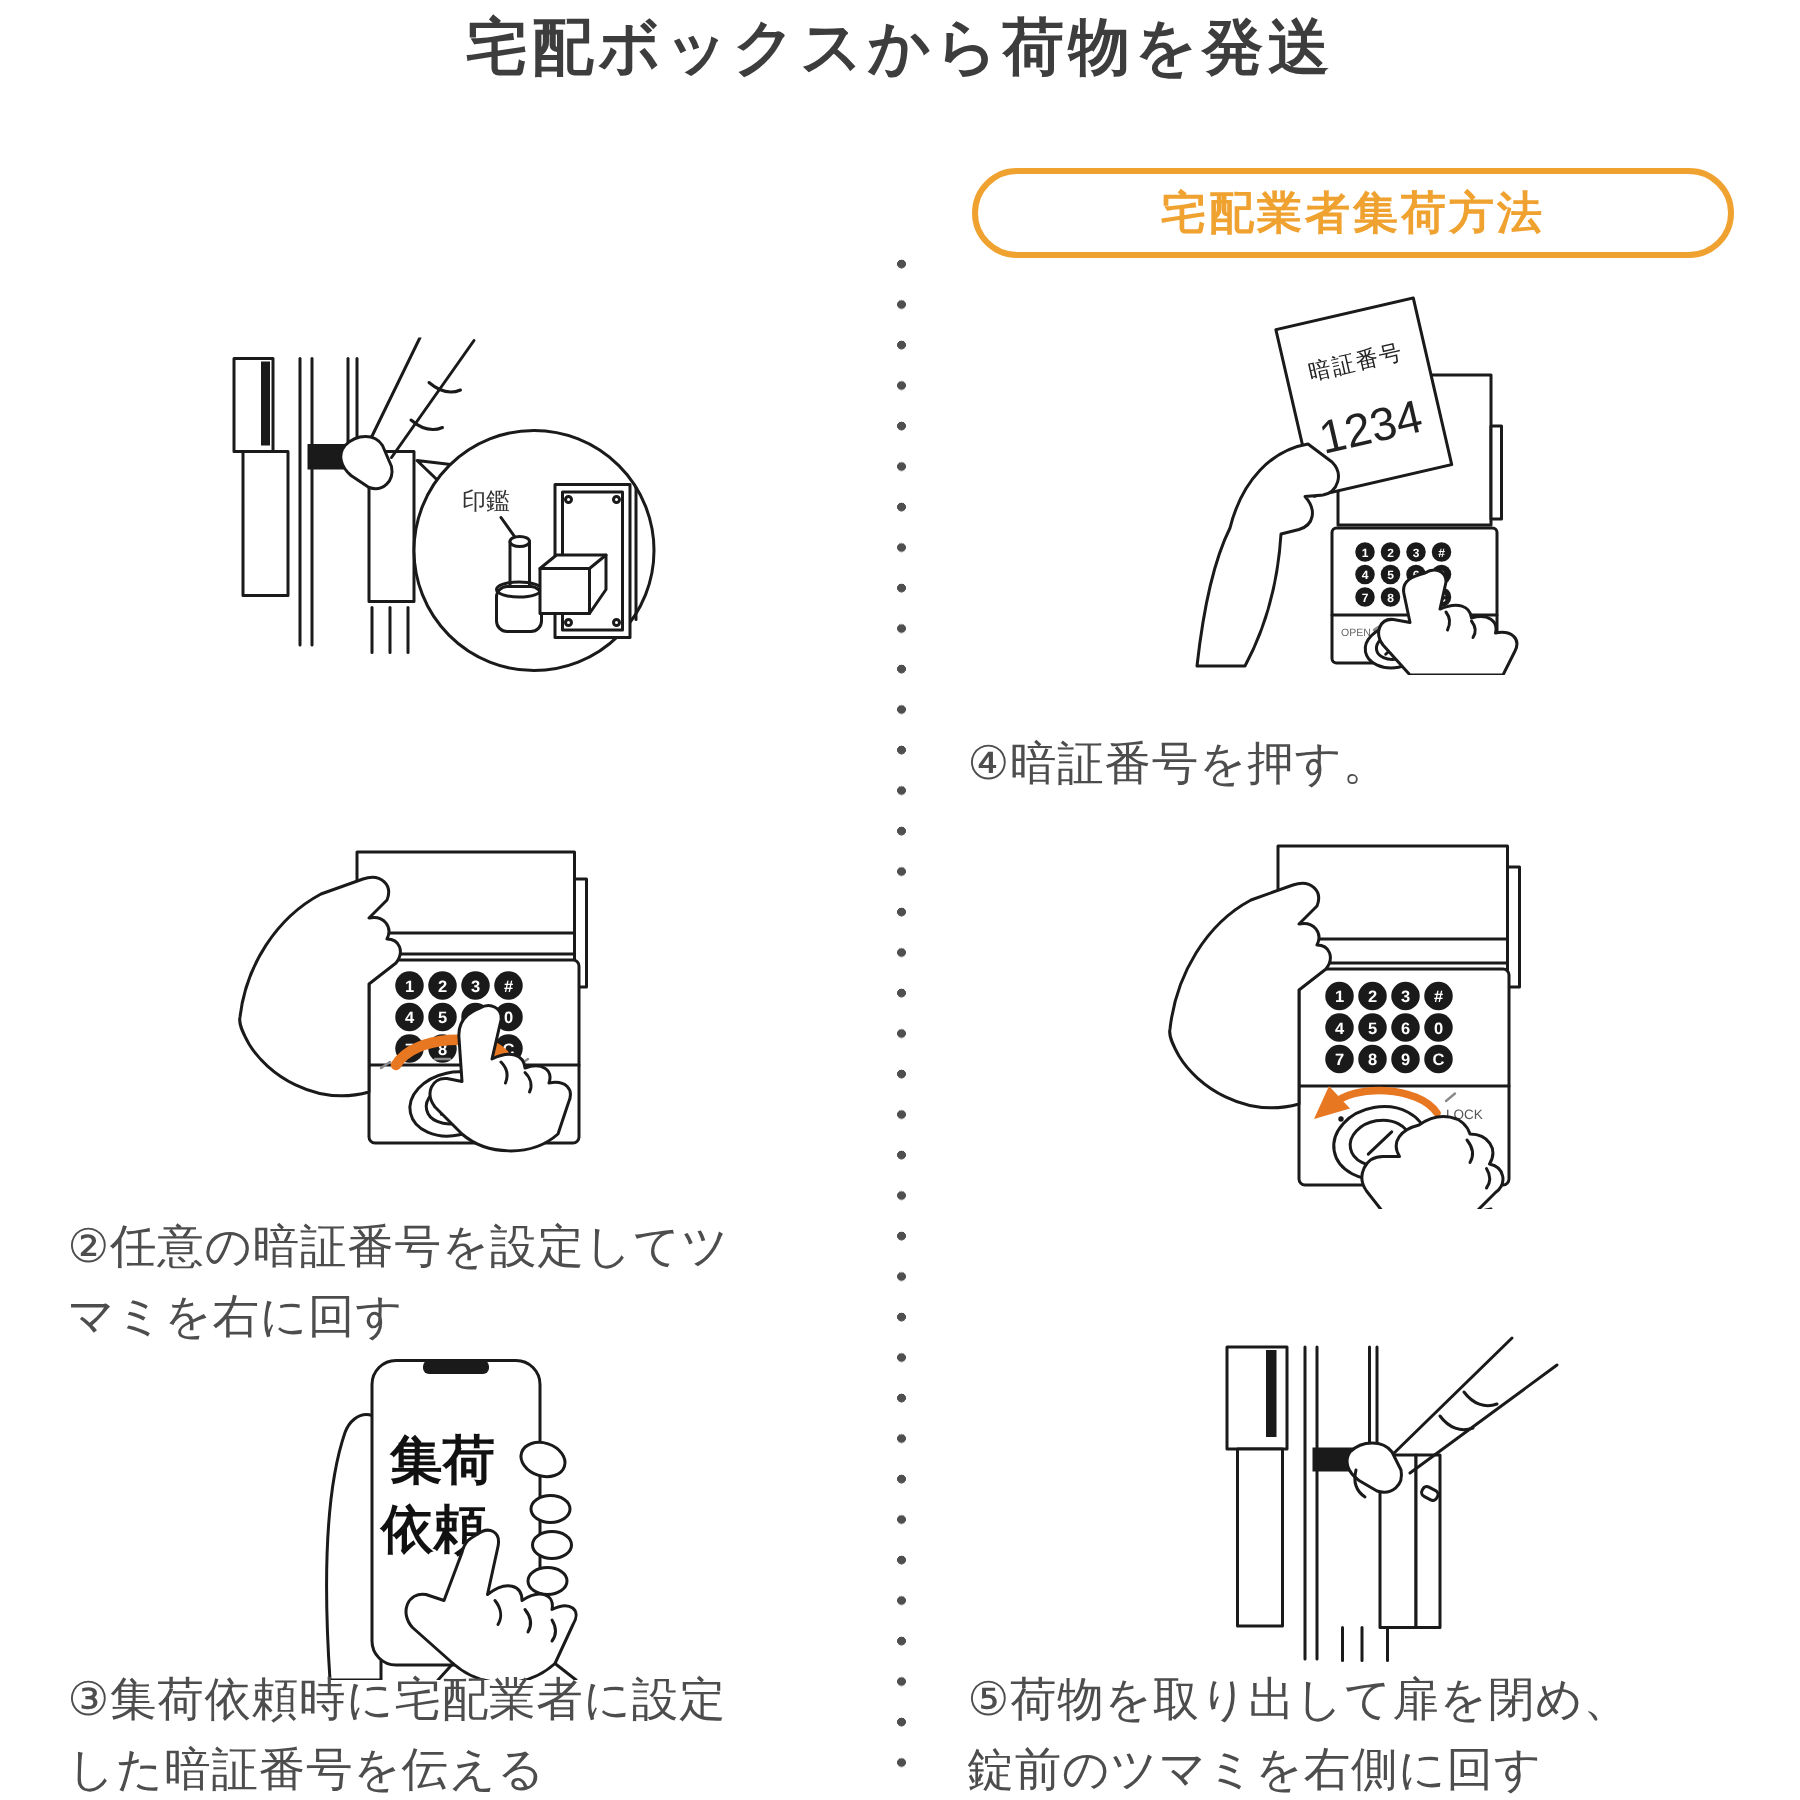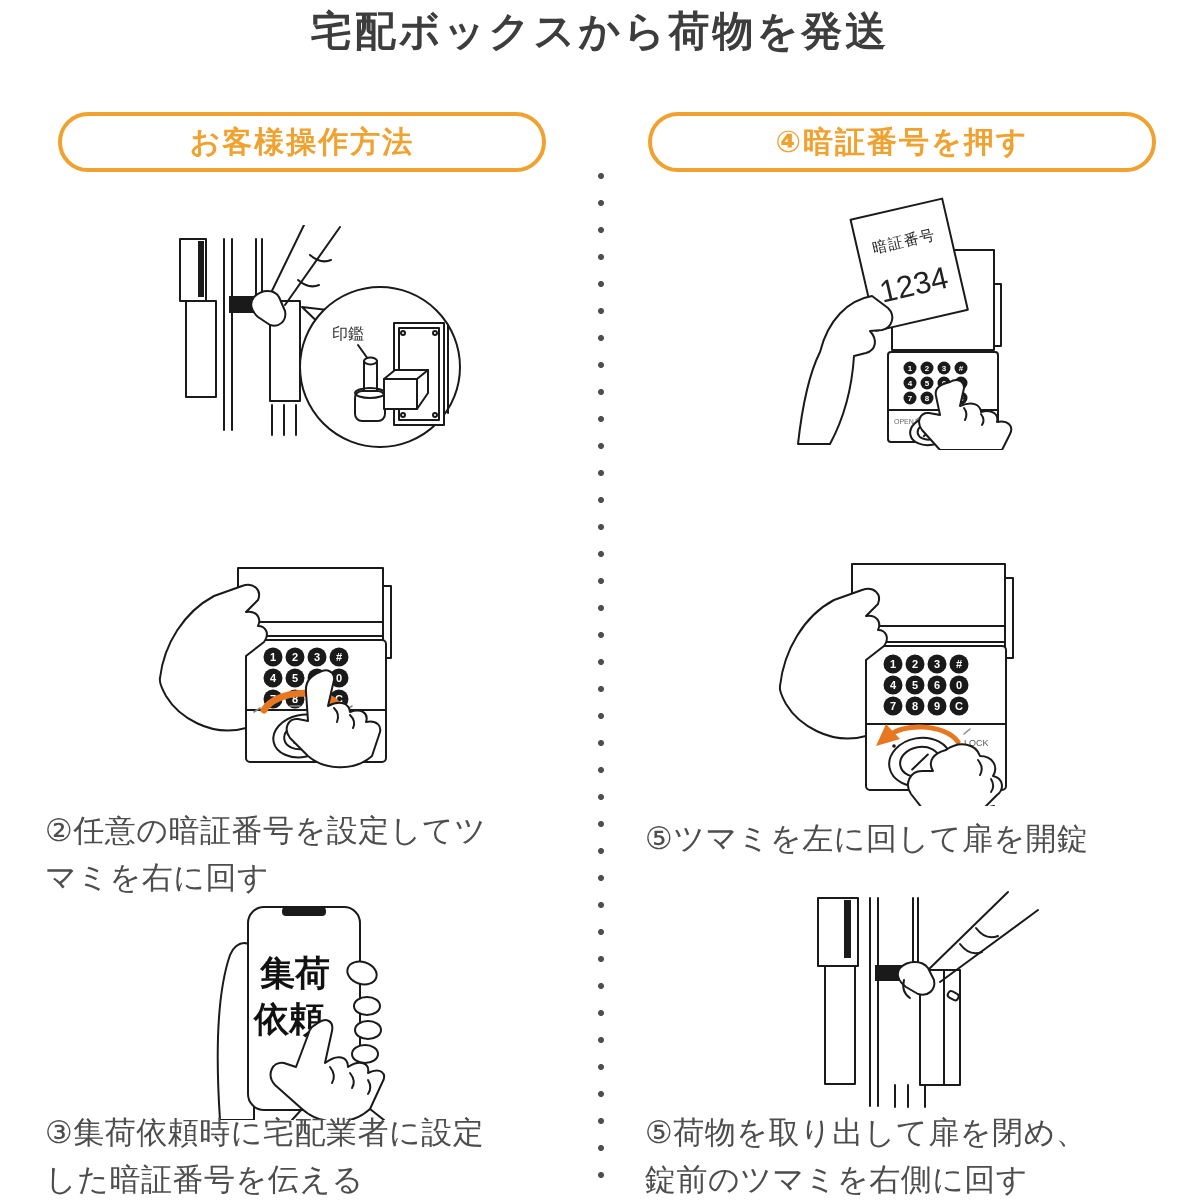--- a/index.html
+++ b/index.html
@@ -27,21 +27,21 @@
     position:absolute;width:548px;font-size:31px;line-height:1.5;letter-spacing:.5px;
     color:var(--text,#4d4d4d);white-space:pre-line;
   }
   .s1{left:45px;top:450px;}
   .s2{left:45px;top:780px;margin-top:28px;}
   .s3{left:45px;top:1110px;}
   .s4{left:645px;top:486px;}
   .s5{left:645px;top:816px;}
   .s6{left:645px;top:1110px;}
   .ill{position:absolute;}
-  .ill1{left:152px;top:225px;}
+  .ill1{left:128px;top:225px;}
   .ill2{left:150px;top:560px;}
   .ill3{left:170px;top:895px;}
   .ill4{left:790px;top:192px;}
   .ill5{left:770px;top:558px;}
   .ill6{left:780px;top:880px;}
   
   svg .ln{fill:none;stroke:var(--ink,#1a1a1a);stroke-width:2;stroke-linecap:round;stroke-linejoin:round;}
   svg .fw{fill:#fff;stroke:var(--ink,#1a1a1a);stroke-width:2;stroke-linecap:round;stroke-linejoin:round;}
   svg .fb{fill:var(--ink,#1a1a1a);stroke:none;}
   svg .key{fill:var(--ink,#1a1a1a);}
@@ -56,25 +56,22 @@
   svg .ah{fill:var(--arrow,#E87722);stroke:none;}
   svg .dash{fill:none;stroke:#8a8a8a;stroke-width:1.6;stroke-linecap:round;}
 </style>
 </head>
 <body>
 
 <div class="canvas">
 
   <div class="title">宅配ボックスから荷物を発送</div>
 
-  <div class="pill pill-left">
-    <span>お客様操作方法</span>
-  </div>
   <div class="pill pill-right">
-    <span>④暗証番号を押す</span>
+    <span>宅配業者集荷方法</span>
   </div>
 
   <div class="divider"></div>
 
   <div class="ill ill1">
     <svg width="320" height="225" viewBox="0 0 320 225">
 
       <rect class="fw" x="28" y="14" width="26" height="62"></rect>
       <rect class="fb" x="46" y="16" width="6" height="56"></rect>
       <rect class="fw" x="34" y="76" width="30" height="96"></rect>
@@ -352,17 +349,17 @@
         <path class="fw" d="M120,88 C128,80 142,80 148,88 L154,100 C156,110 148,117 138,114 L126,107 C118,101 116,94 120,88 Z"></path>
         <path class="ln" d="M124,100 C122,108 124,114 130,118"></path>
       </g>
     </svg>
   </div>
 
   <div class="step s2">②任意の暗証番号を設定してツ
 マミを右に回す</div>
   <div class="step s3">③集荷依頼時に宅配業者に設定
 した暗証番号を伝える</div>
-  <div class="step s5">⑤ツマミを左に回して扉を開錠</div>
+  <div class="step s4">④暗証番号を押す。</div>
   <div class="step s6">⑤荷物を取り出して扉を閉め、
 錠前のツマミを右側に回す</div>
 
 </div>
 
 </body></html>

